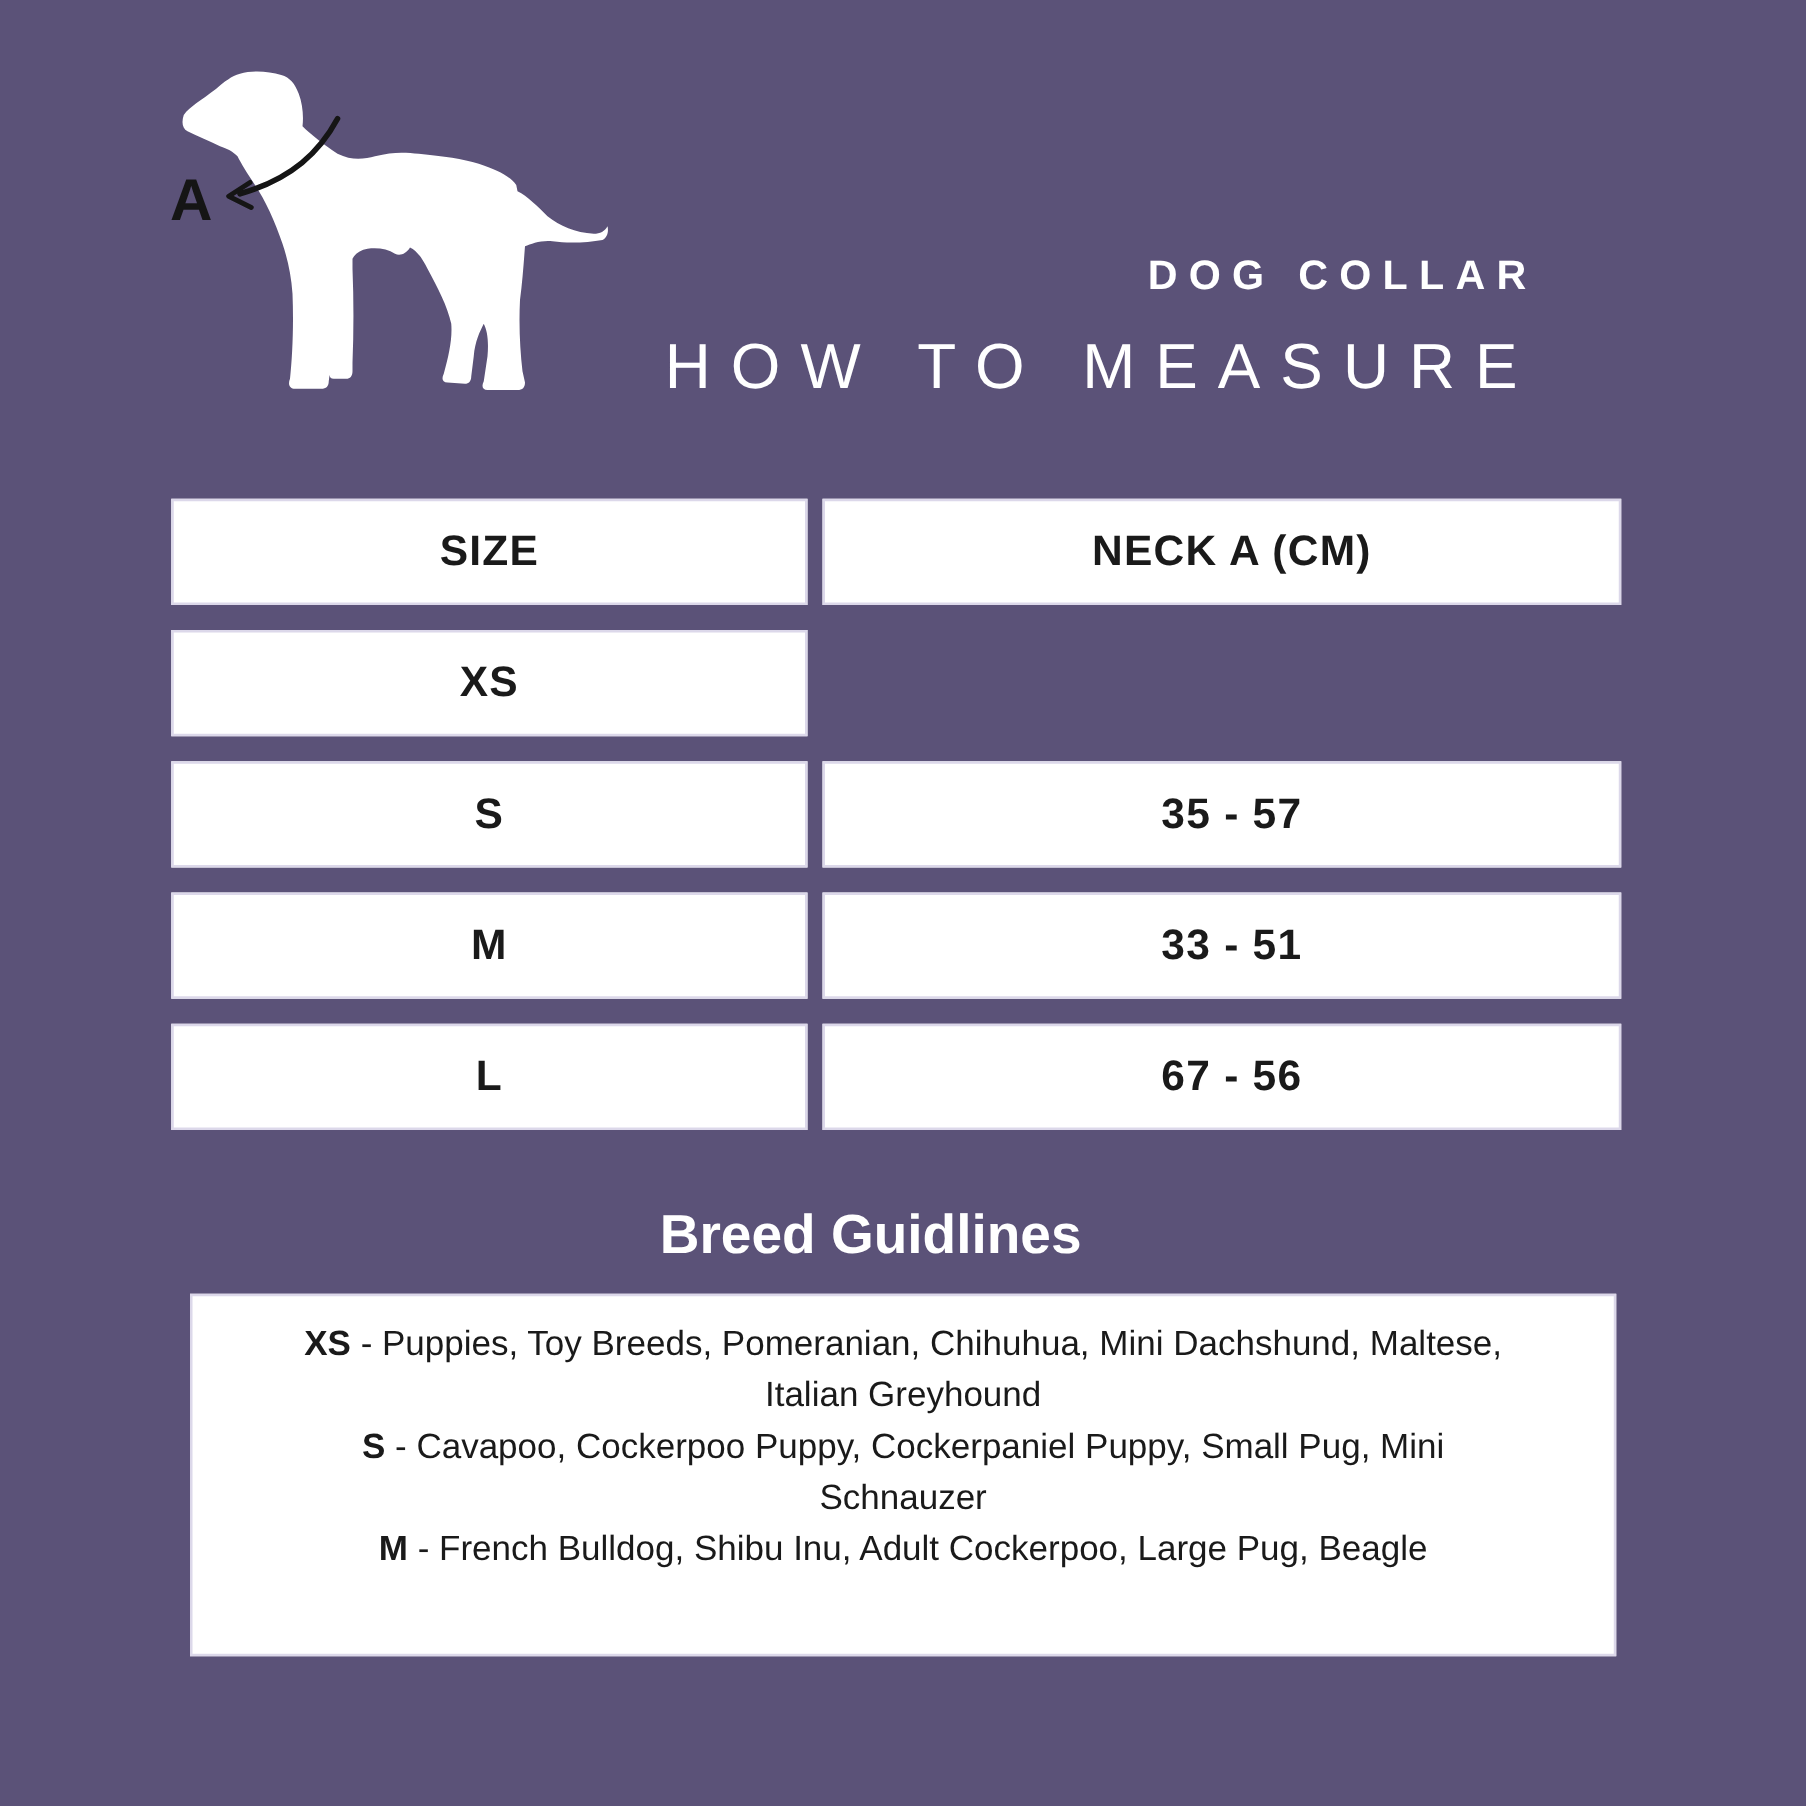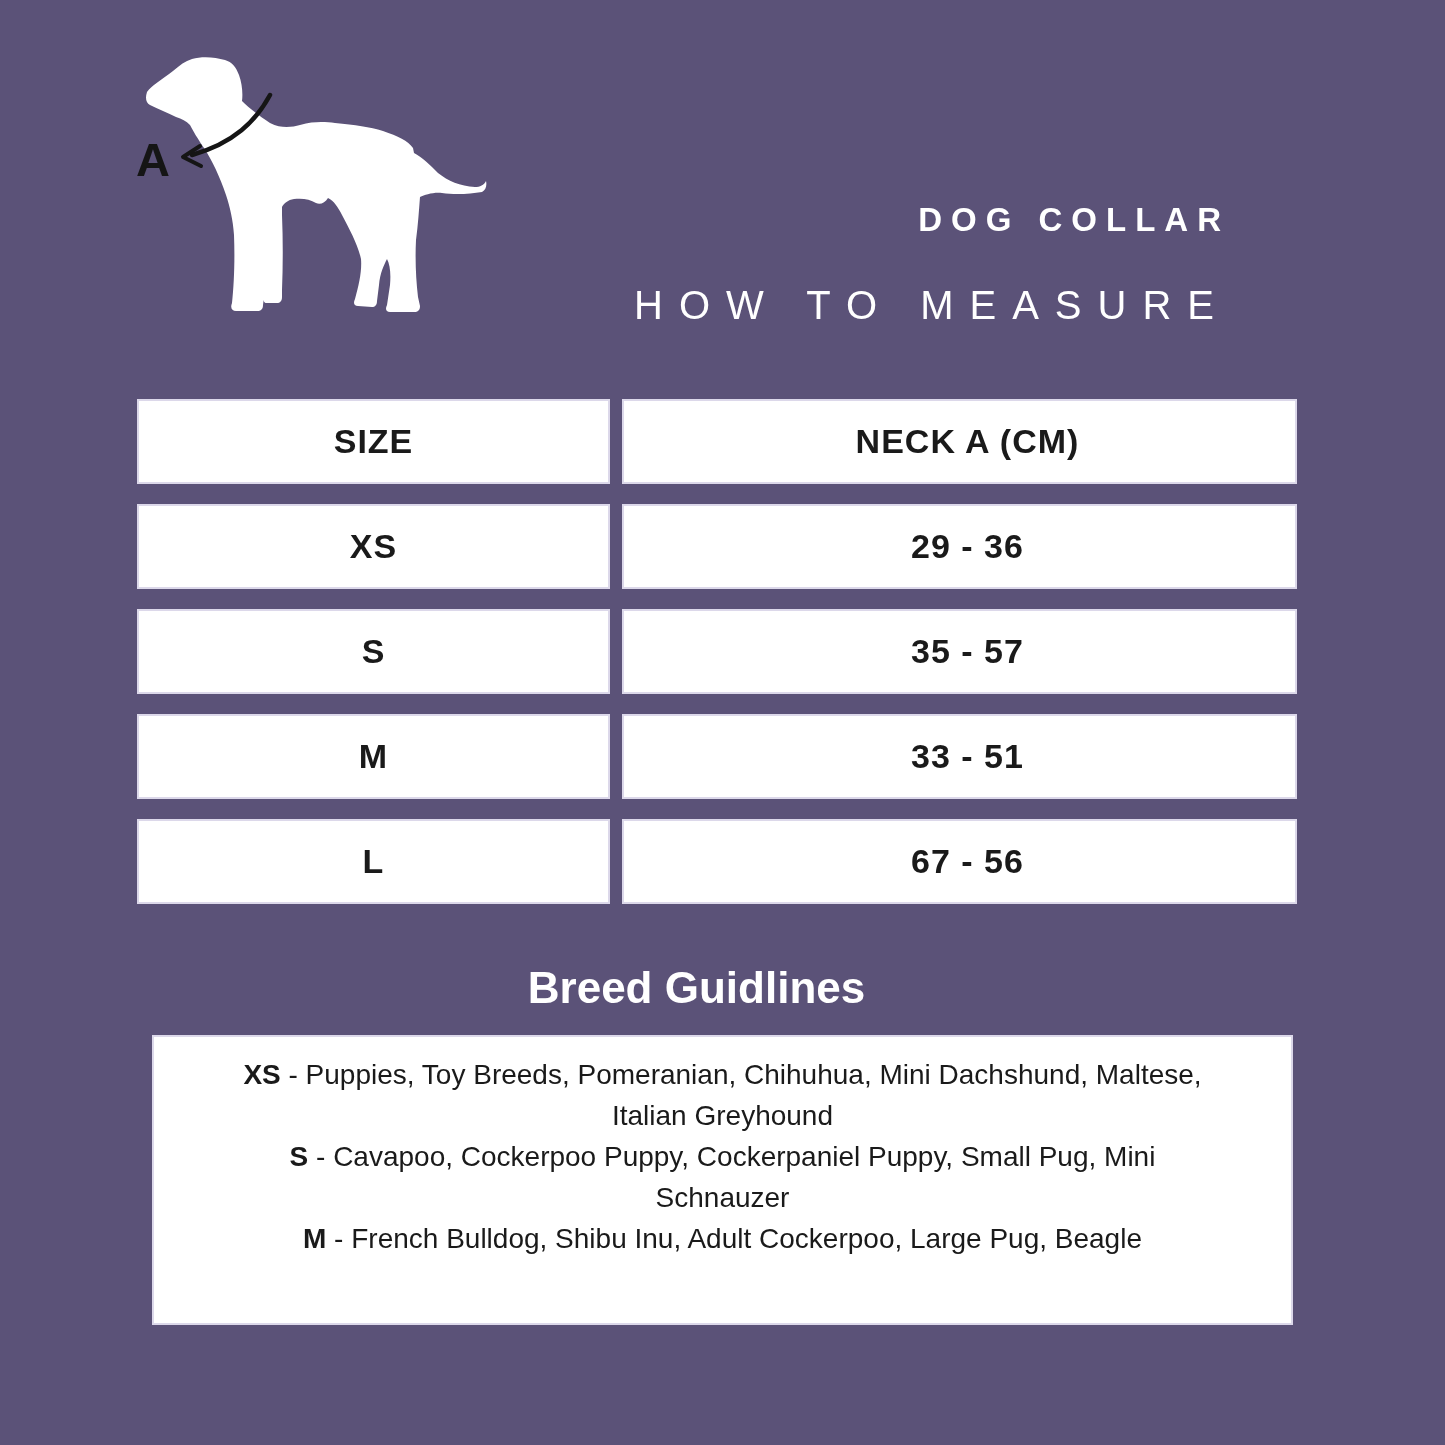--- a/index.html
+++ b/index.html
@@ -18,32 +18,32 @@
     overflow:hidden;
     font-family:"Liberation Sans", sans-serif;
   }
 
   
   .dog-figure{position:absolute;left:130px;top:45px;width:380px;height:285px;}
 
   
   .header-block{position:absolute;left:470px;top:200px;width:760px;text-align:right;color:var(--light);}
   .eyebrow{font-size:33px;font-weight:700;letter-spacing:9px;padding-left:9px;line-height:40px;}
-  .main-title{margin-top:36px;font-size:40px;font-weight:500;letter-spacing:16px;padding-left:16px;line-height:58px;white-space:nowrap;}
+  .main-title{margin-top:24px;font-size:51px;font-weight:500;letter-spacing:16px;padding-left:16px;line-height:58px;white-space:nowrap;}
 
   
   .size-table{position:absolute;left:137px;top:399px;width:1160px;}
   .trow{display:flex;gap:12px;margin-bottom:20px;height:85px;}
   .cell{
     background:var(--panel);
     border:2px solid var(--panel-border);
     display:flex;align-items:center;justify-content:center;
     font-weight:700;font-size:34px;letter-spacing:1px;color:var(--ink);
   }
-  .cell.left{width:473px;}
+  .cell.left{width:509px;}
   .cell.right{flex:1;padding-left:16px;}
 
   
   .breed-title{
     position:absolute;left:0;top:960px;width:1445px;
     text-align:center;color:var(--light);
     font-size:44px;font-weight:600;line-height:56px;
     transform:translateX(-26px);
   }
   .breed-box{
@@ -127,21 +127,20 @@
   </div>
 
   <div class="size-table">
     <div class="trow">
       <div class="cell left">SIZE</div>
       <div class="cell right">NECK A (CM)</div>
     </div>
     <div>
         <div class="trow">
           <div class="cell left">XS</div>
-          <div class="cell right">29 - 36</div>
         </div>
         <div class="trow">
           <div class="cell left">S</div>
           <div class="cell right">35 - 57</div>
         </div>
         <div class="trow">
           <div class="cell left">M</div>
           <div class="cell right">33 - 51</div>
         </div>
         <div class="trow">

